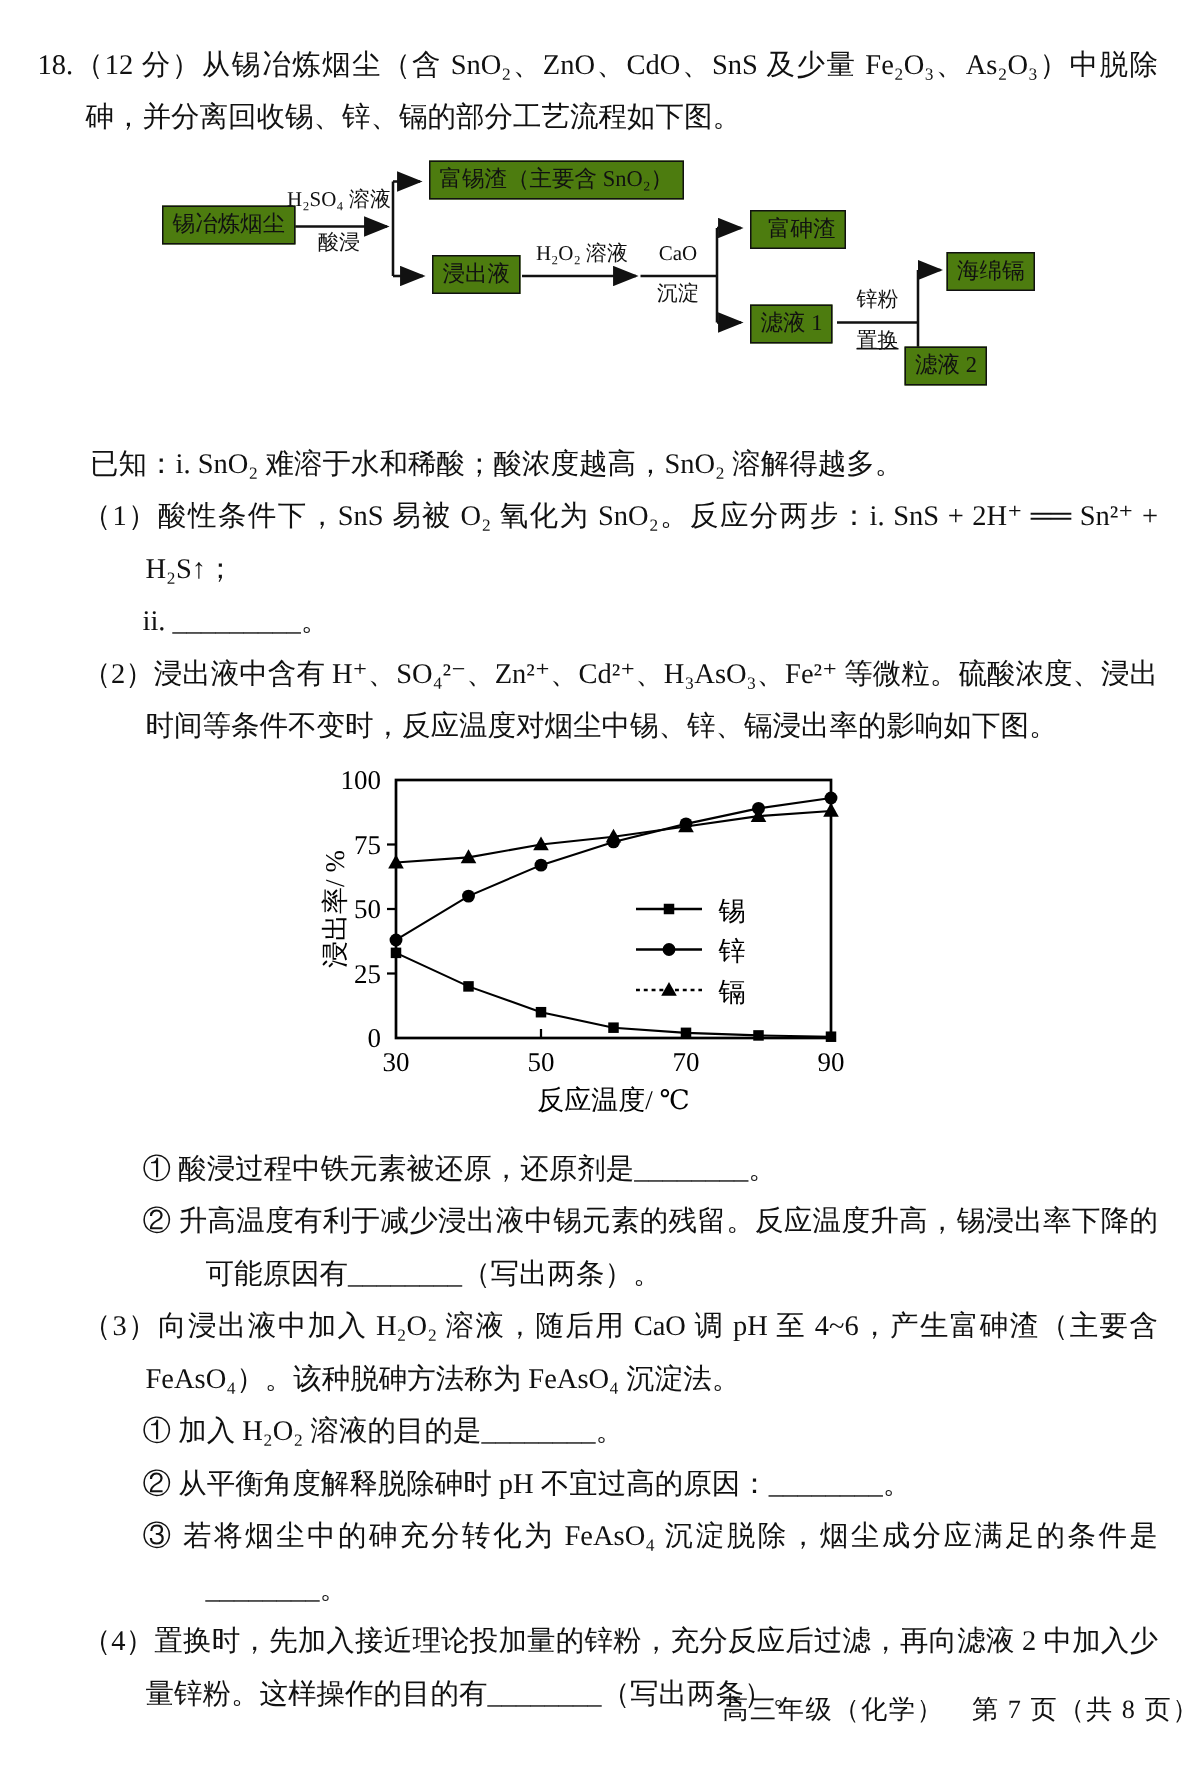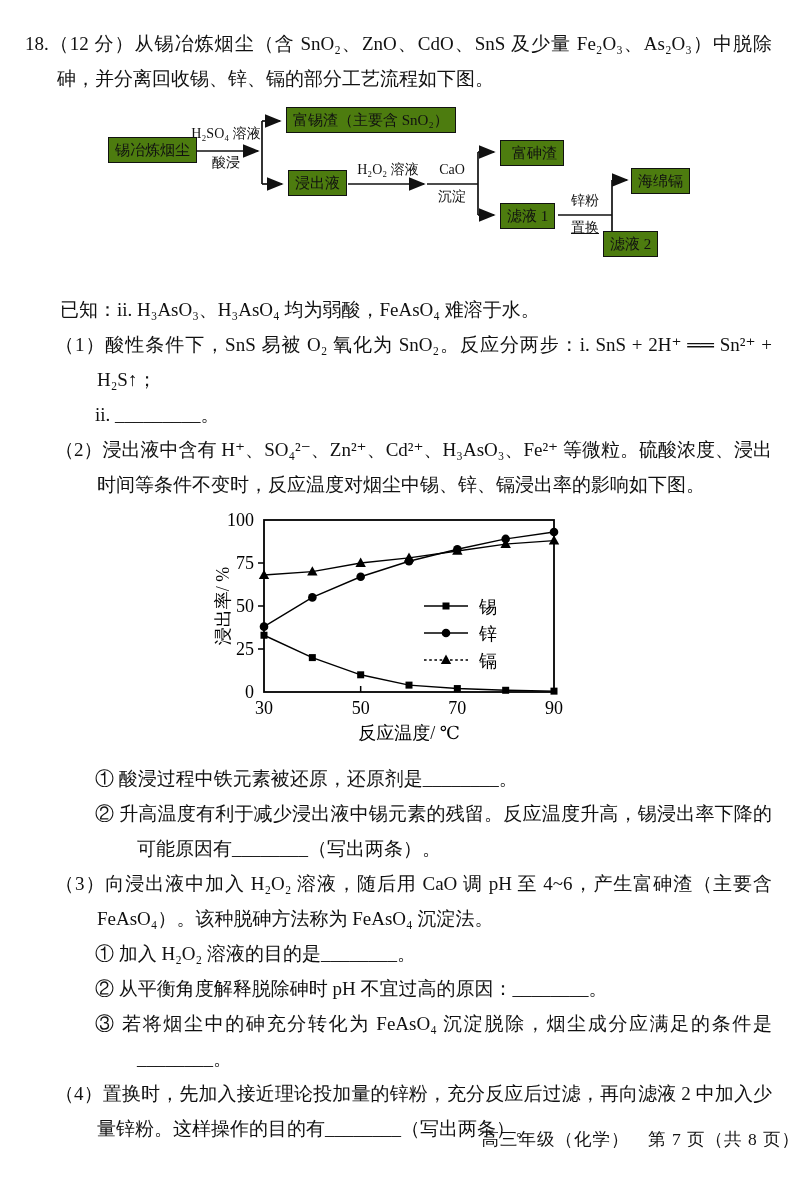--- a/index.html
+++ b/index.html
@@ -79,21 +79,21 @@
   <div class="fc-label" style="left:250px;top:61px;width:76px;">H₂O₂ 溶液</div>
   <div class="fc-label" style="left:328px;top:61px;width:48px;">CaO</div>
   <div class="fc-label" style="left:328px;top:88px;width:48px;">沉淀</div>
   <div class="fc-label" style="left:461px;top:92px;width:48px;">锌粉</div>
   <div class="fc-label" style="left:461px;top:119px;width:48px;text-decoration:underline;">置换</div>
 </div>
 
 <div class="known">
   <span class="known-label">已知：</span>
   <div class="known-lines">
-    <div>ii. H₃AsO₃、H₃AsO₄ 均为弱酸，FeAsO₄ 难溶于水。</div>
+    <div>i. SnO₂ 难溶于水和稀酸；酸浓度越高，SnO₂ 溶解得越多。</div>
   </div>
 </div>
 
 <div class="para q-part">（1）酸性条件下，SnS 易被 O₂ 氧化为 SnO₂。反应分两步：i. SnS + 2H⁺ ══ Sn²⁺ + H₂S↑；</div>
 <div class="para q-subline">ii. _________。</div>
 
 <div class="para q-part">（2）浸出液中含有 H⁺、SO₄²⁻、Zn²⁺、Cd²⁺、H₃AsO₃、Fe²⁺ 等微粒。硫酸浓度、浸出时间等条件不变时，反应温度对烟尘中锡、锌、镉浸出率的影响如下图。</div>
 
 <div class="chart-wrap">
   <svg id="chart-svg" width="382" height="242">

